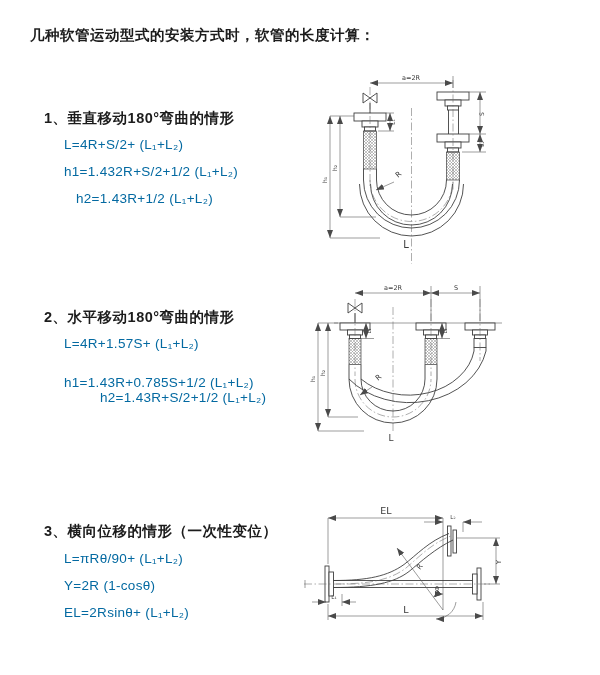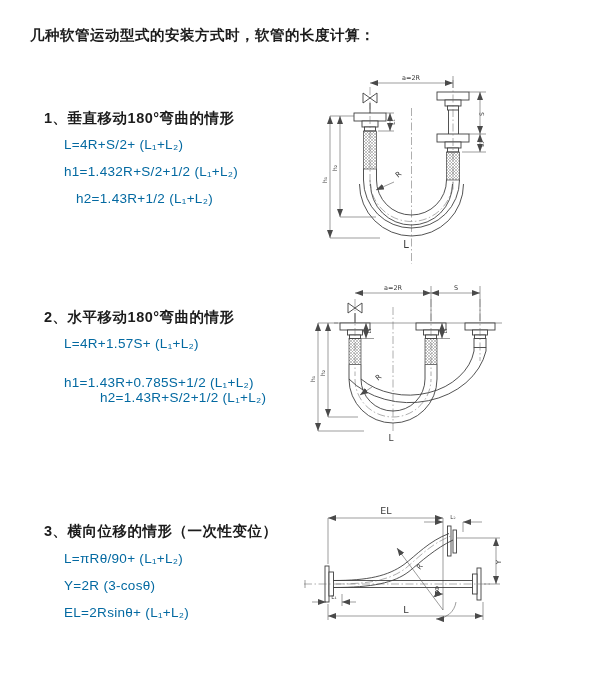--- a/index.html
+++ b/index.html
@@ -35,21 +35,21 @@
 <div class="abs formula" id="s1-f1">h1=1.432R+S/2+1/2 (L₁+L₂)</div>
 <div class="abs formula" id="s1-f2">h2=1.43R+1/2 (L₁+L₂)</div>
 
 <div class="abs heading" id="s2-h">2、水平移动180°弯曲的情形</div>
 <div class="abs formula" id="s2-f0">L=4R+1.57S+ (L₁+L₂)</div>
 <div class="abs formula" id="s2-f1">h1=1.43R+0.785S+1/2 (L₁+L₂)</div>
 <div class="abs formula" id="s2-f2">h2=1.43R+S/2+1/2 (L₁+L₂)</div>
 
 <div class="abs heading" id="s3-h">3、横向位移的情形（一次性变位）</div>
 <div class="abs formula" id="s3-f0">L=πRθ/90+ (L₁+L₂)</div>
-<div class="abs formula" id="s3-f1">Y=2R (3-cosθ)</div>
+<div class="abs formula" id="s3-f1">Y=2R (1-cosθ)</div>
 <div class="abs formula" id="s3-f2">EL=2Rsinθ+ (L₁+L₂)</div>
 
 <svg id="d1" class="abs" width="272" height="205" viewBox="0 0 272 205">
   <defs>
     <marker id="ar1" markerUnits="userSpaceOnUse" markerWidth="9" markerHeight="7" refX="8" refY="3" orient="auto-start-reverse">
       <path d="M0,0 L8,3 L0,6 z" fill="#4a4a4a"></path>
     </marker>
     <pattern id="br1" width="3" height="3" patternUnits="userSpaceOnUse">
       <path d="M0,3 L3,0 M0,0 L3,3" stroke="#8a8a8a" stroke-width="0.5"></path>
     </pattern>

